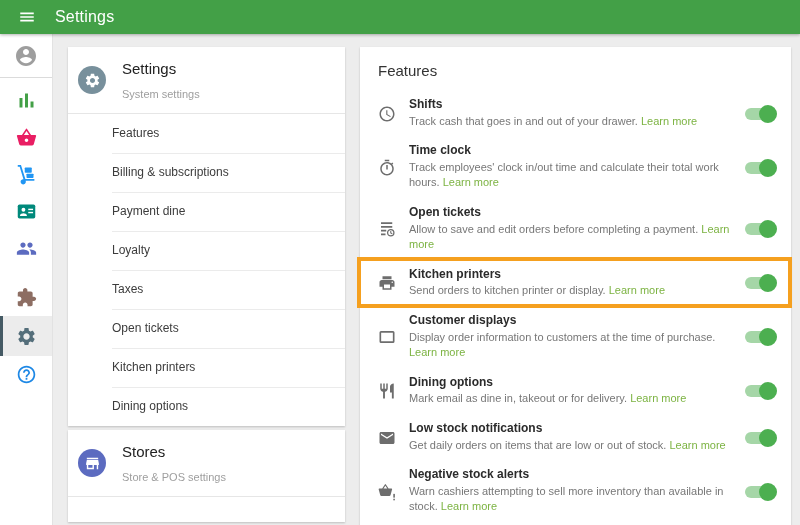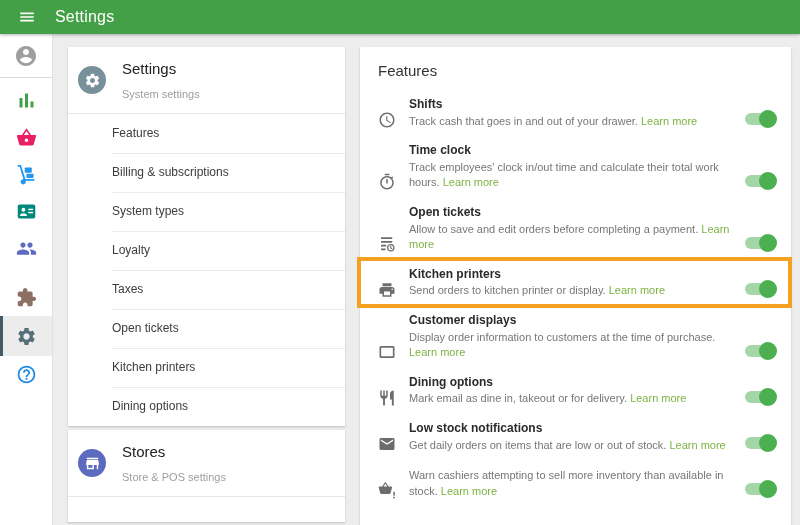--- a/index.html
+++ b/index.html
@@ -29,21 +29,21 @@
   .menu-circle{width:28px;height:28px;border-radius:50%;display:flex;align-items:center;justify-content:center;color:#fff;flex:none}
   .menu-circle svg{width:17px;height:17px;display:block}
   .menu-head-text{margin-left:16px;display:flex;flex-direction:column}
   .menu-title{font-size:15px;color:#212121}
   .menu-sub{font-size:11px;color:#9E9E9E;margin-top:11px}
   .menu-item{position:relative;padding:12px 16px 13px 44px;font-size:12px;color:#3C3C3C;cursor:pointer}
   .menu-item+.menu-item::before{content:"";position:absolute;top:0;left:44px;right:0;border-top:1px solid #EBEBEB}
   
   .features-card{width:431px;margin-left:15px;flex:none;min-height:620px;box-sizing:border-box}
   .features-title{margin:0;padding:15px 18px 18px;font-size:15px;font-weight:500;color:#333}
-  .feature-row{display:flex;align-items:flex-end;padding:0 14px 0 18px;margin-bottom:14px;position:relative}
+  .feature-row{display:flex;align-items:center;padding:0 14px 0 18px;margin-bottom:14px;position:relative}
   .f-icon{flex:none;width:20px;margin:1px 11px 0 0;color:#6D6D6D;display:flex}
   .f-icon svg{width:18px;height:18px;display:block}
   .f-body{flex:1;min-width:0;padding-right:6px}
   .f-title{display:block;font-size:12px;font-weight:bold;color:#2B2B2B;line-height:1.3}
   .f-desc{display:block;font-size:11px;color:#777;line-height:1.42;margin-top:1px;max-width:336px}
   .learn-more{color:#7CB342;text-decoration:none;cursor:pointer}
   .feature-row.highlighted::after{content:"";position:absolute;left:-3px;right:-1px;top:-10px;bottom:-9px;border:4px solid #F5A01F;pointer-events:none}
   
   .toggle{position:relative;width:34px;height:20px;flex:none;cursor:pointer;margin-top:1px}
   .toggle .track{position:absolute;left:2px;top:4px;width:28px;height:12px;border-radius:6px;background:#A5D6A7}
@@ -145,21 +145,21 @@
                   <path d="M19.14 12.94c.04-.3.06-.61.06-.94 0-.32-.02-.64-.07-.94l2.03-1.58c.18-.14.23-.41.12-.61l-1.92-3.32c-.12-.22-.37-.29-.59-.22l-2.39.96c-.5-.38-1.03-.7-1.62-.94l-.36-2.54c-.04-.24-.24-.41-.48-.41h-3.84c-.24 0-.43.17-.47.41l-.36 2.54c-.59.24-1.13.57-1.62.94l-2.39-.96c-.22-.08-.47 0-.59.22L2.74 8.87c-.12.21-.08.47.12.61l2.03 1.58c-.05.3-.09.63-.09.94s.02.64.07.94l-2.03 1.58c-.18.14-.23.41-.12.61l1.92 3.32c.12.22.37.29.59.22l2.39-.96c.5.38 1.03.7 1.62.94l.36 2.54c.05.24.24.41.48.41h3.84c.24 0 .44-.17.47-.41l.36-2.54c.59-.24 1.13-.56 1.62-.94l2.39.96c.22.08.47 0 .59-.22l1.92-3.32c.12-.22.07-.47-.12-.61l-2.01-1.58zM12 15.6c-1.98 0-3.6-1.62-3.6-3.6s1.62-3.6 3.6-3.6 3.6 1.62 3.6 3.6-1.62 3.6-3.6 3.6z"></path>
                 </svg>
               </span>
               <span class="menu-head-text">
                 <span class="menu-title">Settings</span>
                 <span class="menu-sub">System settings</span>
               </span>
             </div>
             <div class="menu-item"><span>Features</span></div>
             <div class="menu-item"><span>Billing &amp; subscriptions</span></div>
-            <div class="menu-item"><span>System types</span></div>
+            <div class="menu-item"><span>Payment dine</span></div>
             <div class="menu-item"><span>Loyalty</span></div>
             <div class="menu-item"><span>Taxes</span></div>
             <div class="menu-item"><span>Open tickets</span></div>
             <div class="menu-item"><span>Kitchen printers</span></div>
             <div class="menu-item"><span>Dining options</span></div>
           </section>
           <section class="card menu-card">
             <div class="menu-head">
               <span class="menu-circle" style="background:#5C6BC0">
                 <svg viewBox="0 0 24 24" fill="currentColor">
@@ -289,20 +289,21 @@
               <span class="f-icon">
                 <svg viewBox="0 0 24 24" fill="currentColor">
                   <g transform="scale(0.82)">
                     <path d="M17.21 9l-4.38-6.56a1 1 0 0 0-1.66.01L6.79 9H2c-.55 0-1 .45-1 1 0 .09.01.18.04.27l2.54 9.27c.23.84 1 1.46 1.92 1.46h13c.92 0 1.69-.62 1.93-1.46l2.54-9.27L23 10c0-.55-.45-1-1-1h-4.79zM9 9l3-4.4L15 9H9z"></path>
                   </g>
                   <rect x="20.4" y="14.5" width="2.1" height="5"></rect>
                   <rect x="20.4" y="21" width="2.1" height="2.1"></rect>
                 </svg>
               </span>
               <span class="f-body">
+                <span class="f-title">Negative stock alerts</span>
                 <span class="f-desc"><span>Warn cashiers attempting to sell more inventory than available in stock.</span> <a class="learn-more">Learn more</a></span>
               </span>
               <span class="toggle on">
                 <span class="track"></span>
                 <span class="knob"></span>
               </span>
             </div>
           </div>
       </section>
     </main>

